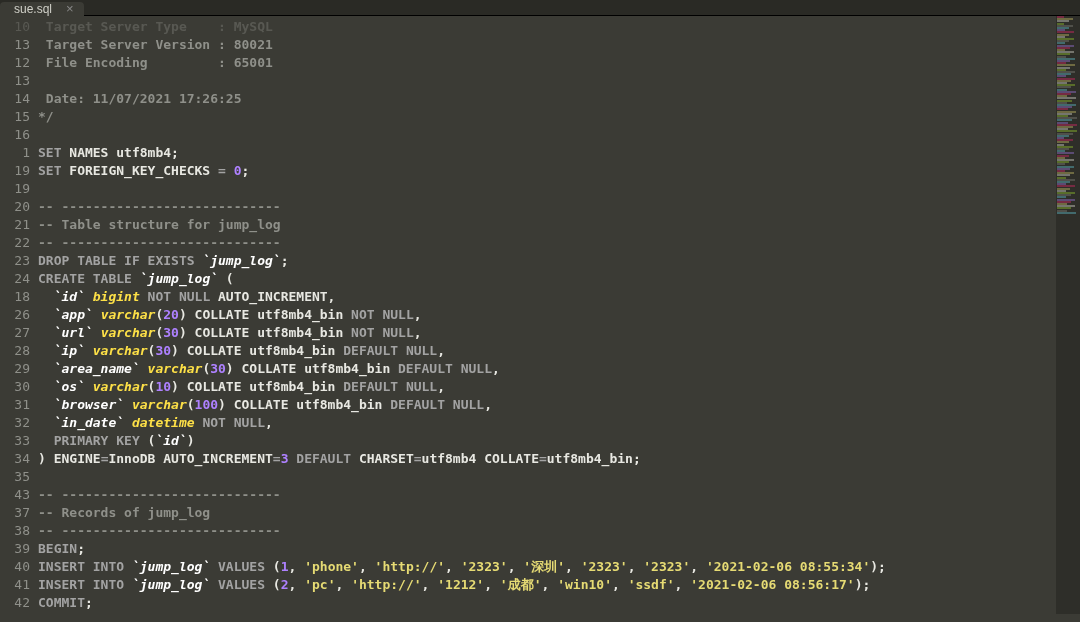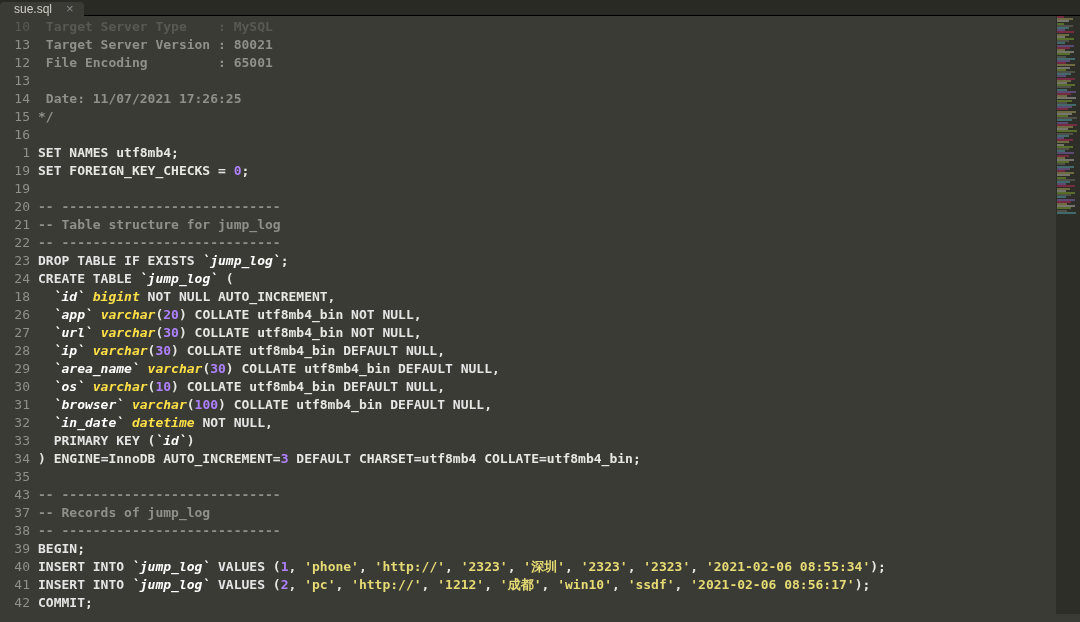--- a/index.html
+++ b/index.html
@@ -62,21 +62,21 @@
   .code {
     flex: 1;
     line-height: 18px;
     padding-top: 2px;
     white-space: pre;
   }
   .ln { height: 18px; }
   .cl { height: 18px; font-weight: bold; }
   .fade { opacity: 0.35; color: #8f908a; }
   .c-comment { color: #8f908a; }
-  .c-kw { color: #e5e5e5; }
+  .c-kw { color: #a3a3a3; }
   .c-plain { color: #e8e8e2; }
   .c-tbl { color: #ffffff; font-style: italic; }
   .c-type { color: #fde047; font-style: italic; }
   .c-num { color: #ae81ff; }
   .c-str { color: #e6db74; }
 
   .minimap {
     width: 24px;
     background: #2e2e29;
     position: relative;

